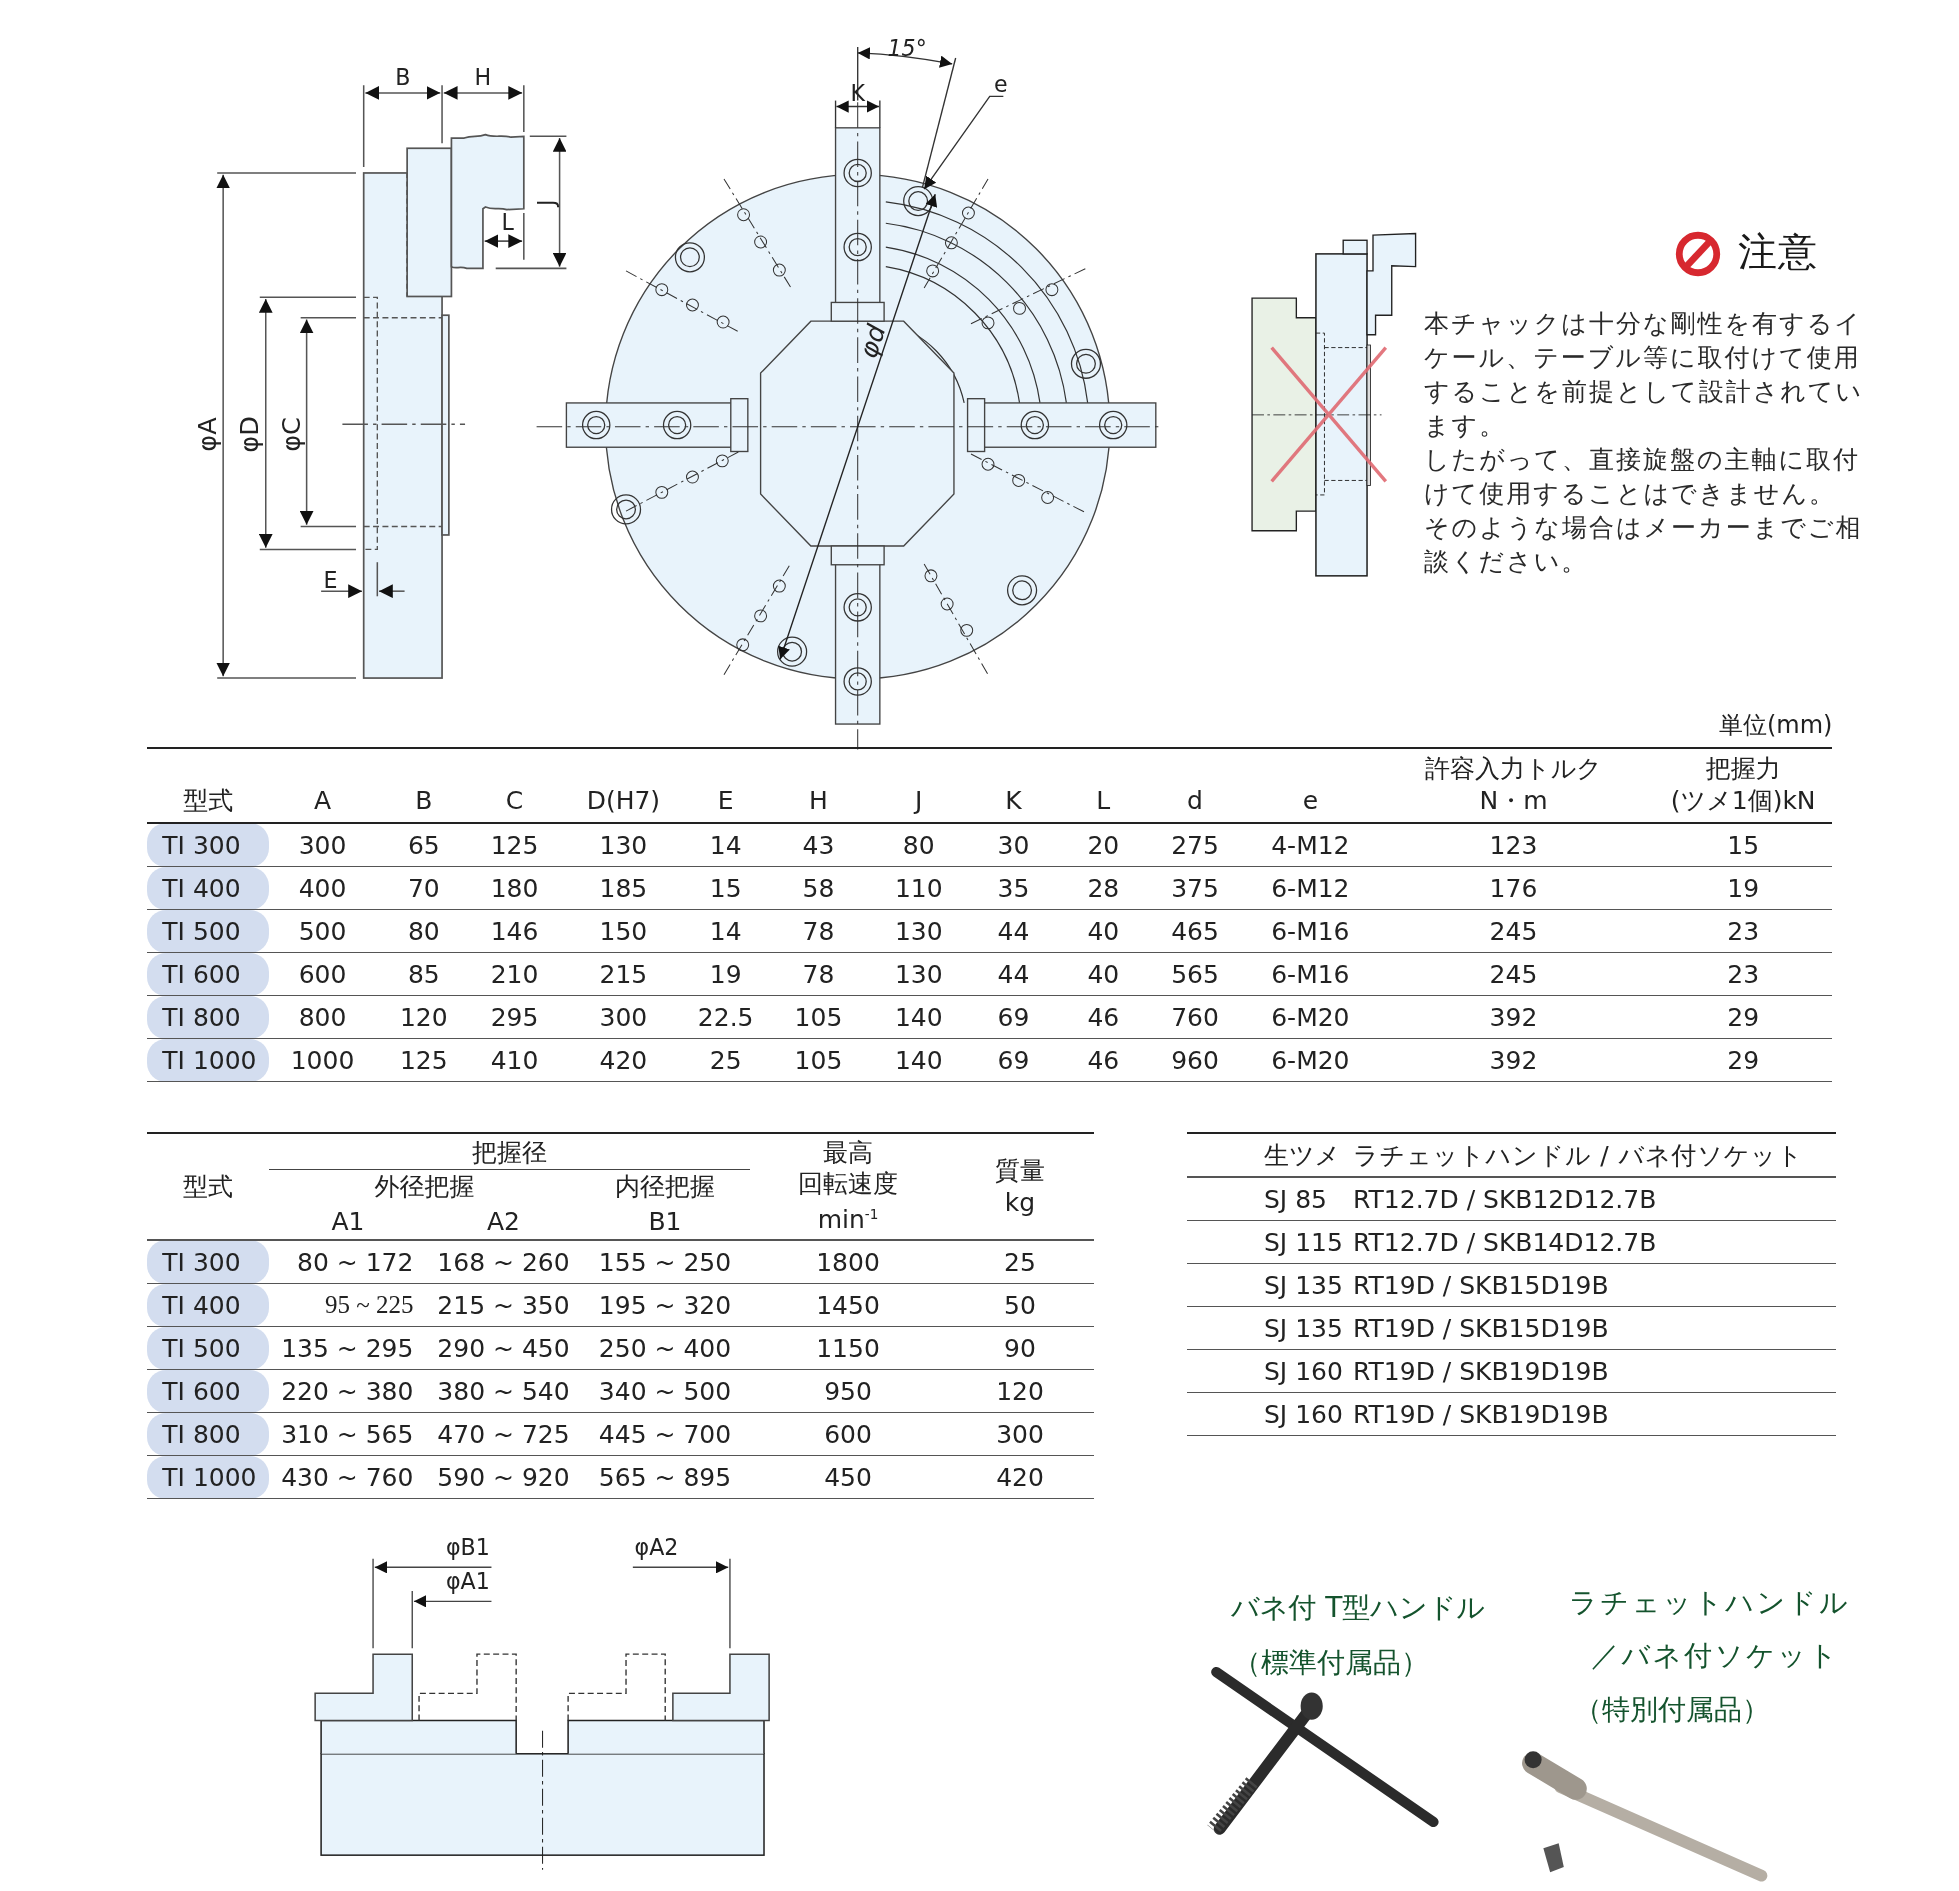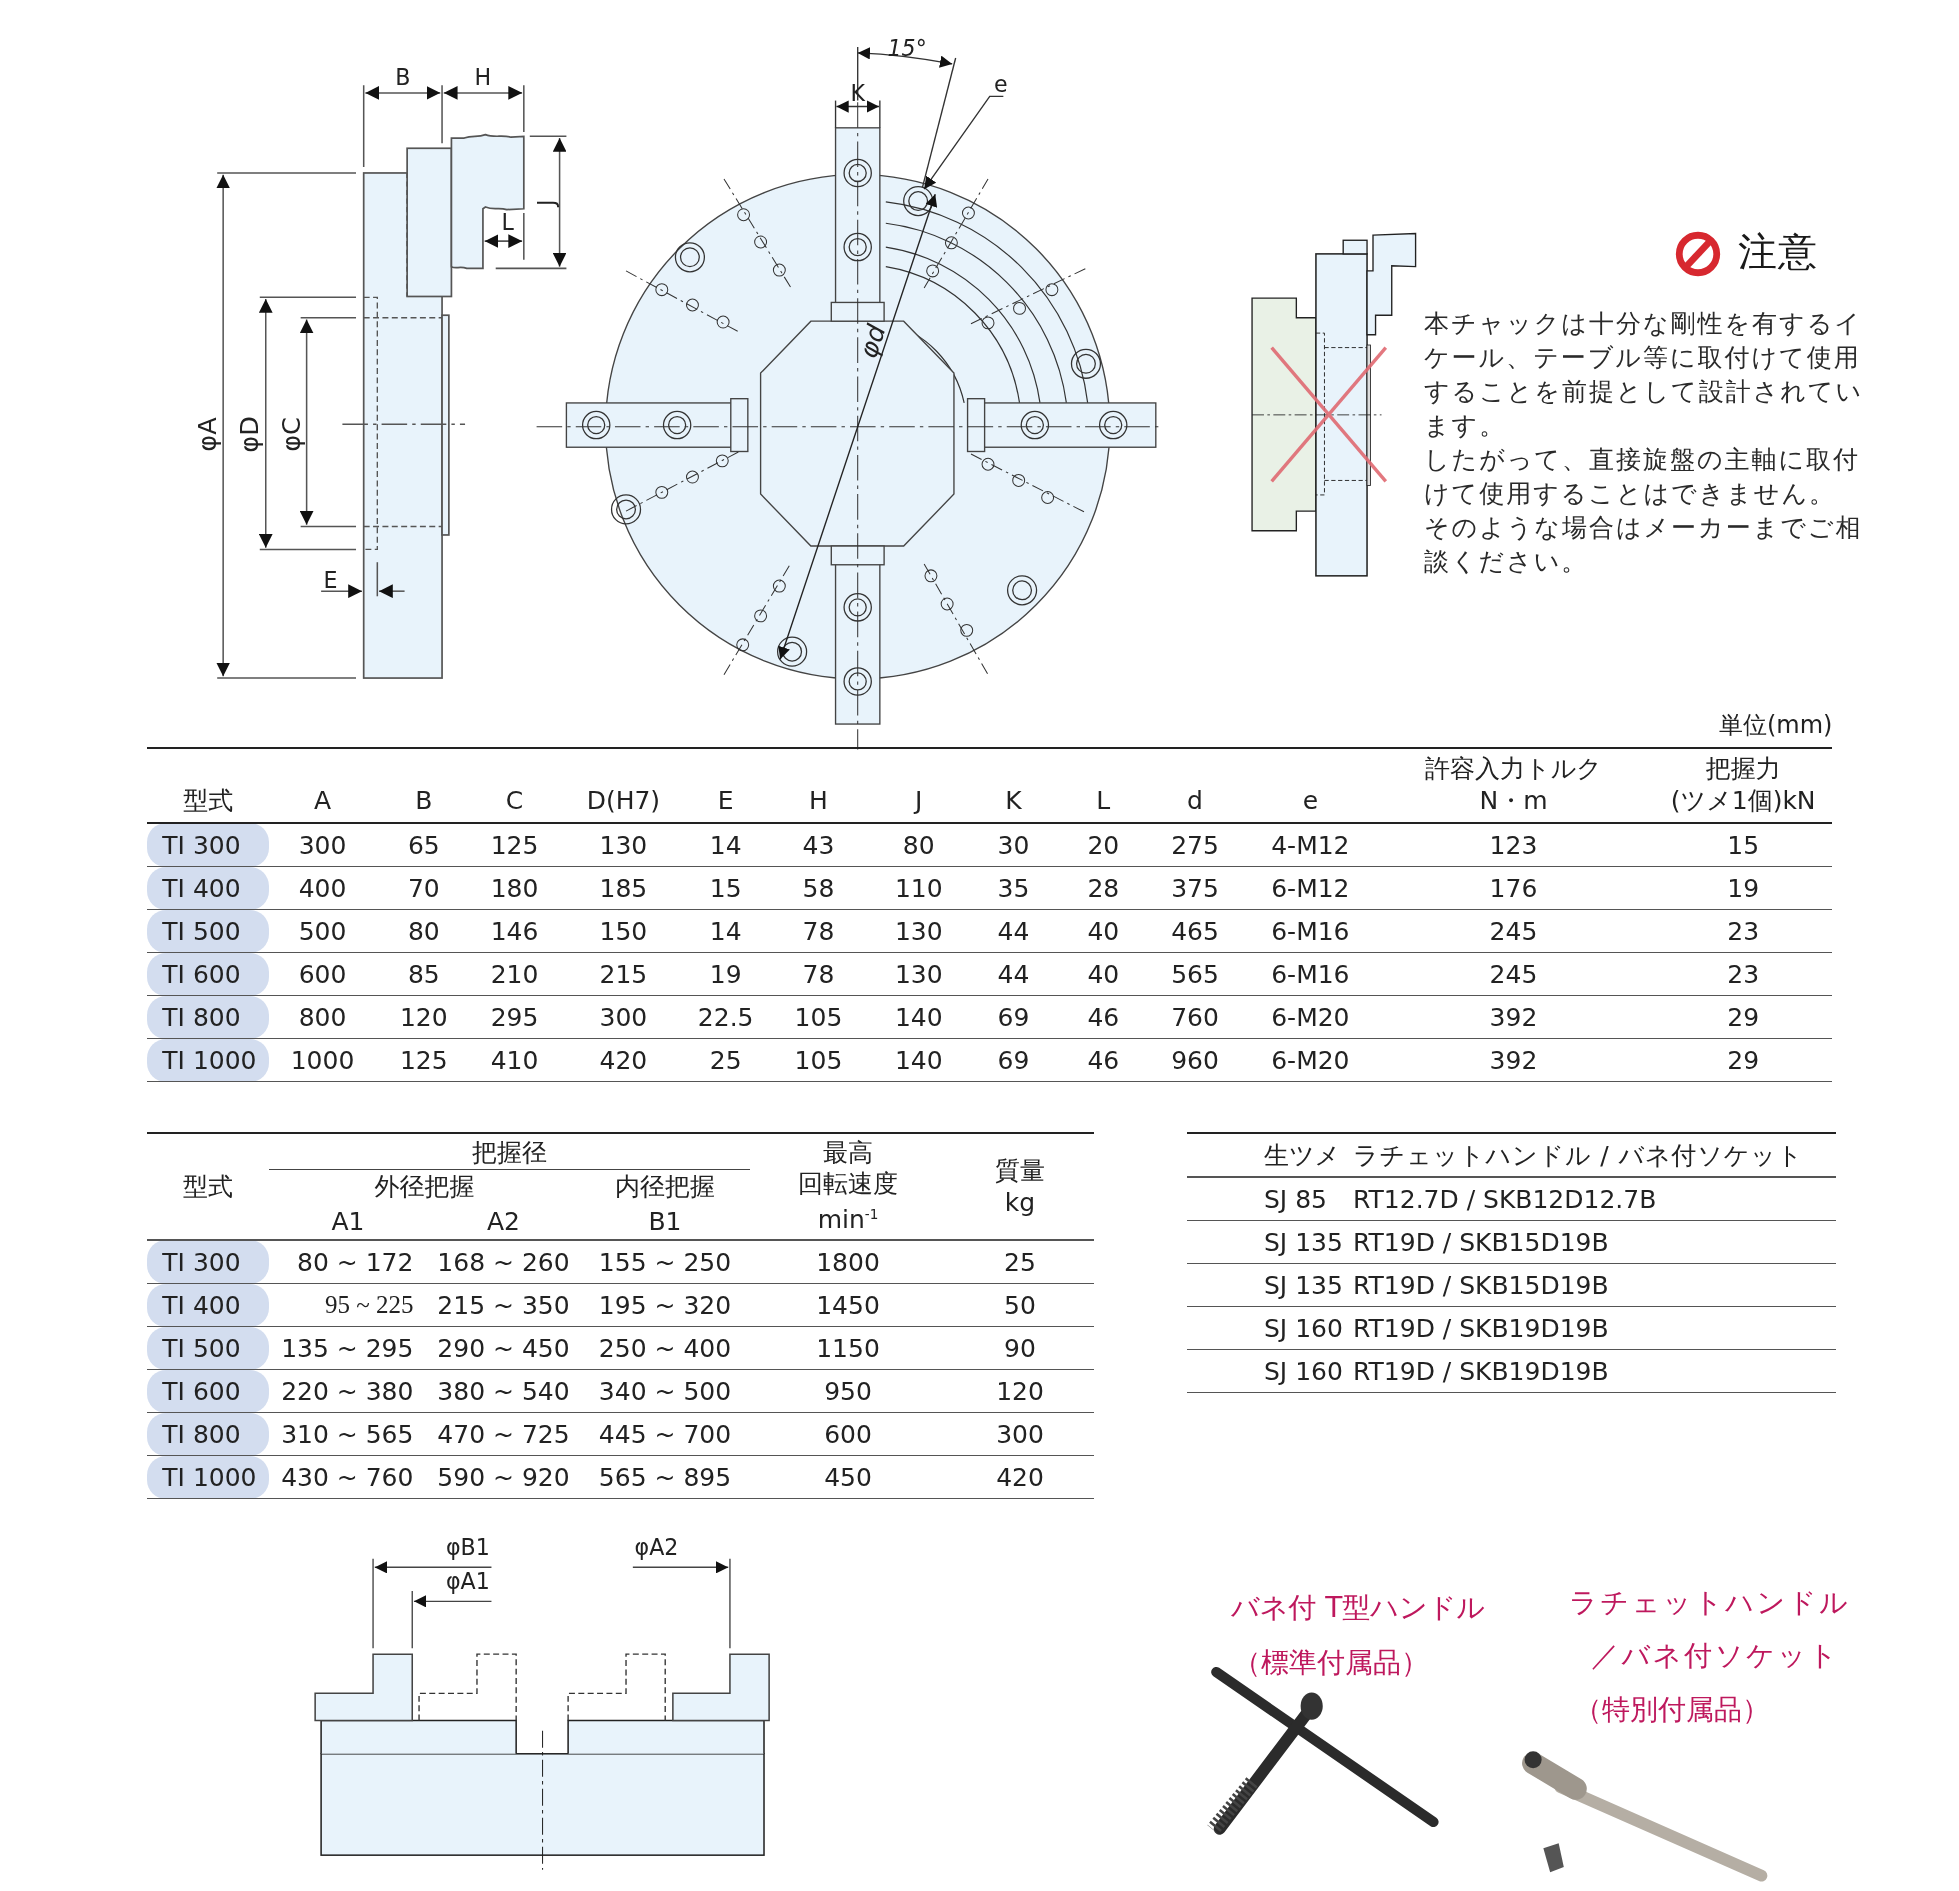--- a/index.html
+++ b/index.html
@@ -25,21 +25,21 @@
   #main-table thead th { height:68px; vertical-align:bottom; padding-bottom:5.1px; border-bottom:2.6px solid #222; line-height:32px; }
 
   #grip-table { left:147px; top:1132px; width:947px; border-top:2.6px solid #222; }
   #grip-table thead th { vertical-align:middle; line-height:31px; }
   #grip-table thead tr.h3 th { border-bottom:2.6px solid #555; }
 
   #acc-table { left:1187px; top:1132px; width:649px; border-top:2.6px solid #222; }
   #acc-table td { text-align:left; }
   #acc-table thead th { text-align:left; }
 
-  .caption { position:absolute; font-size:28px; color:#be185d; white-space:nowrap; line-height:34px; }
+  .caption { position:absolute; font-size:28px; color:#14532d; white-space:nowrap; line-height:34px; }
 </style>
 </head>
 <body>
 
 <svg class="drawing" width="1959" height="1891" viewBox="0 0 2300 2220">
   <defs>
     <marker id="arr" viewBox="0 0 10 10" refX="10" refY="5" markerWidth="9" markerHeight="9" orient="auto-start-reverse">
       <path d="M0,0 L10,5 L0,10 z" fill="#111"></path>
     </marker>
   </defs>
@@ -536,20 +536,24 @@
       <th style="padding-left:77px; border-bottom:2.6px solid #555;">生ツメ</th>
       <th style="border-bottom:2.6px solid #555; letter-spacing:0.9px;">ラチェットハンドル / バネ付ソケット</th>
     </tr>
   </thead>
   <tbody id="acc-body">
       <tr class="row">
         <td style="padding-left: 77px;">SJ 85</td>
         <td>RT12.7D / SKB12D12.7B</td>
       </tr>
       <tr class="row">
+        <td style="padding-left: 77px;">SJ 115</td>
+        <td>RT12.7D / SKB14D12.7B</td>
+      </tr>
+      <tr class="row">
         <td style="padding-left: 77px;">SJ 135</td>
         <td>RT19D / SKB15D19B</td>
       </tr>
       <tr class="row">
         <td style="padding-left: 77px;">SJ 135</td>
         <td>RT19D / SKB15D19B</td>
       </tr>
       <tr class="row">
         <td style="padding-left: 77px;">SJ 160</td>
         <td>RT19D / SKB19D19B</td>

